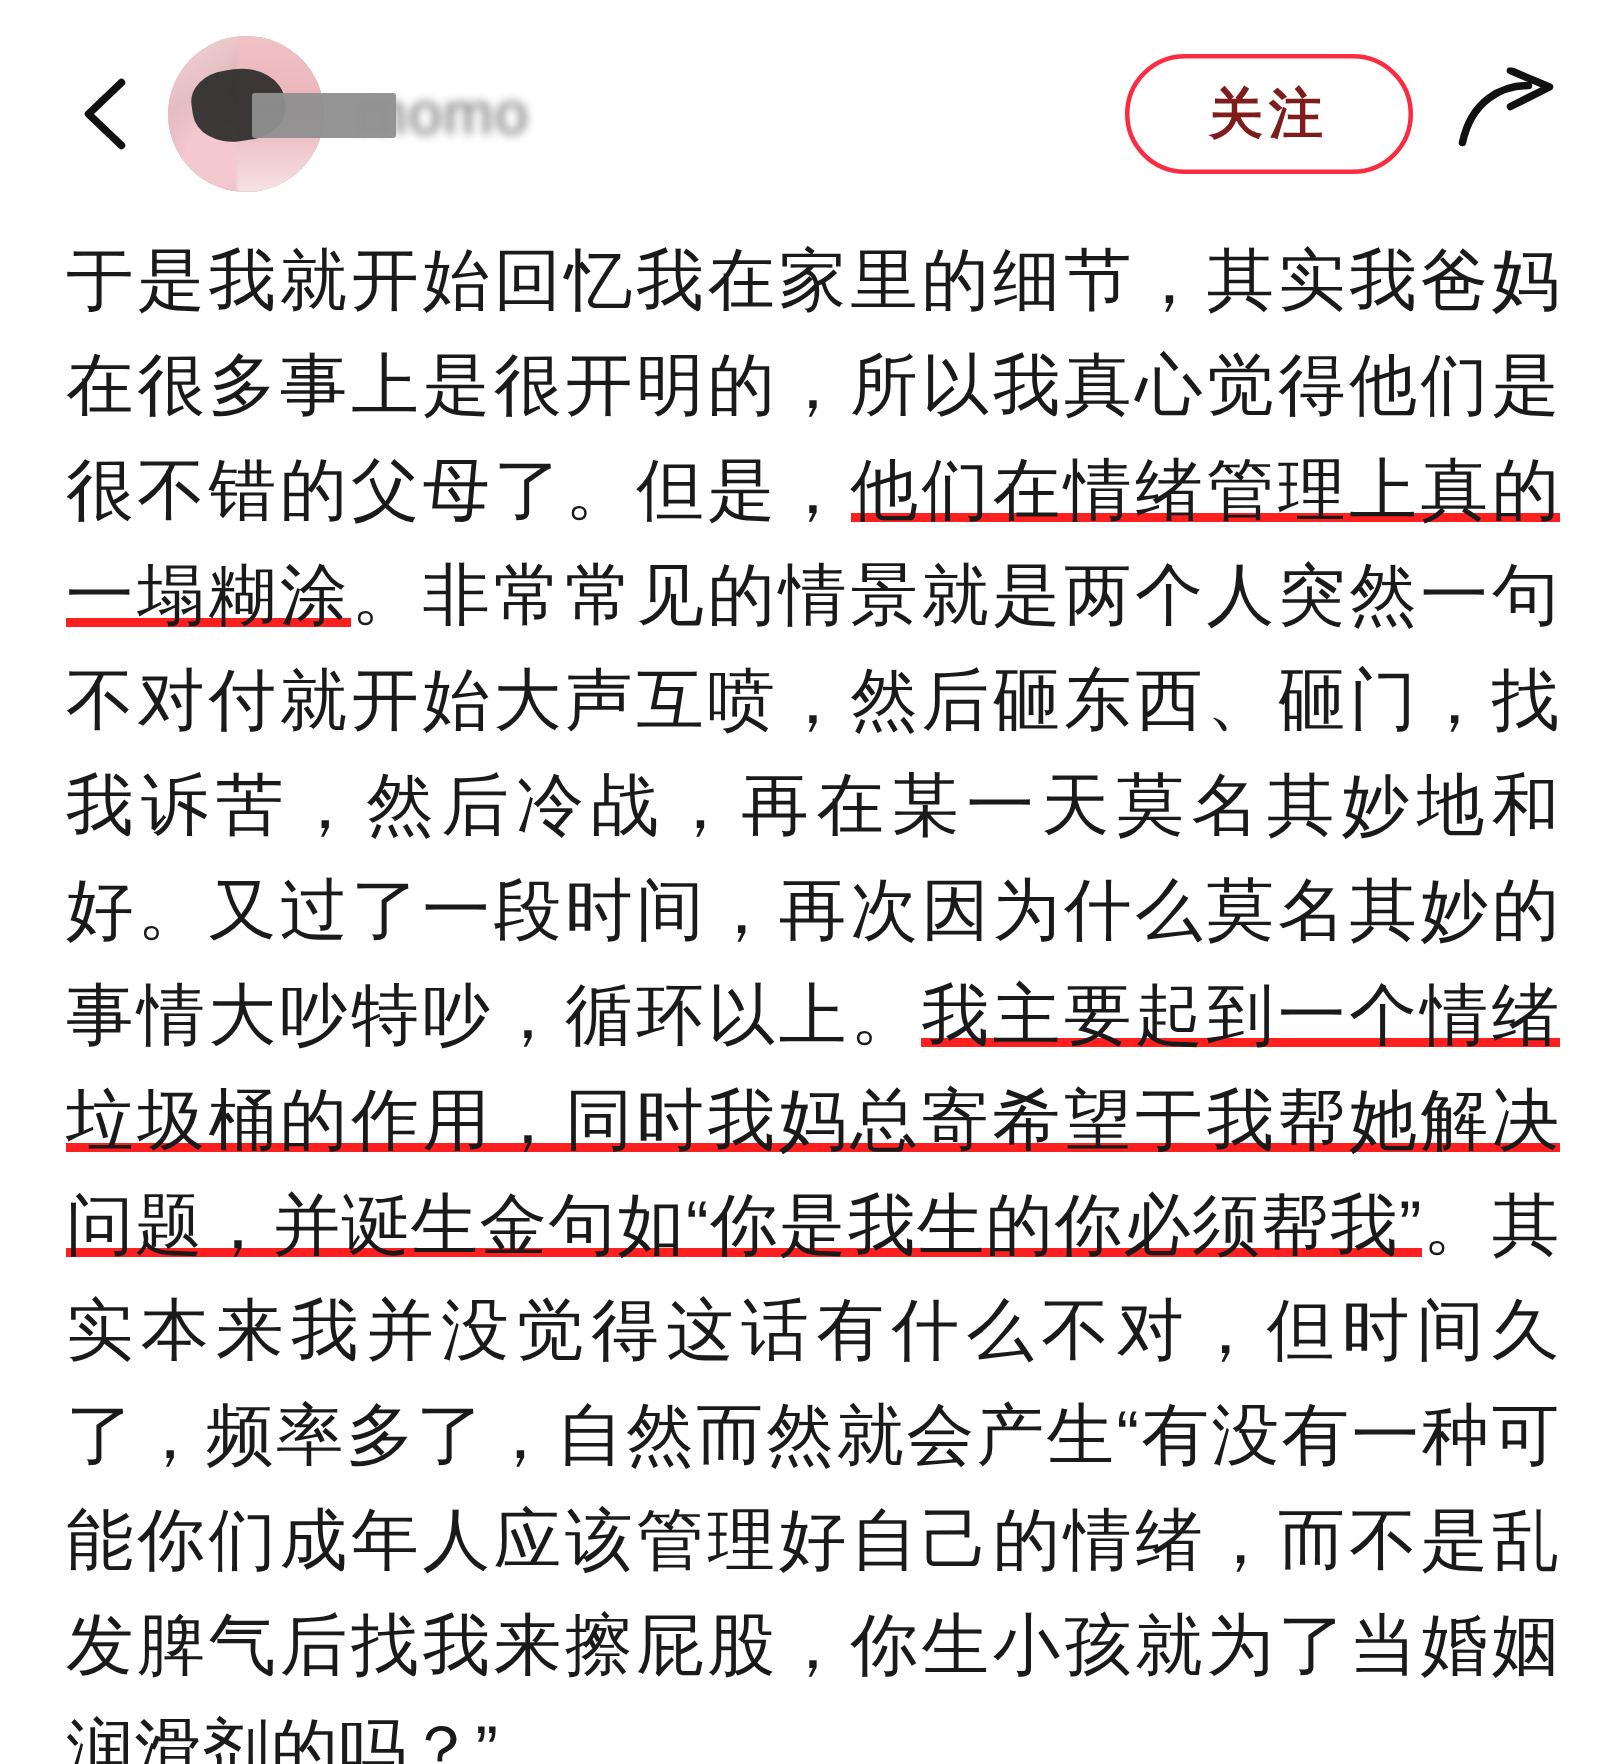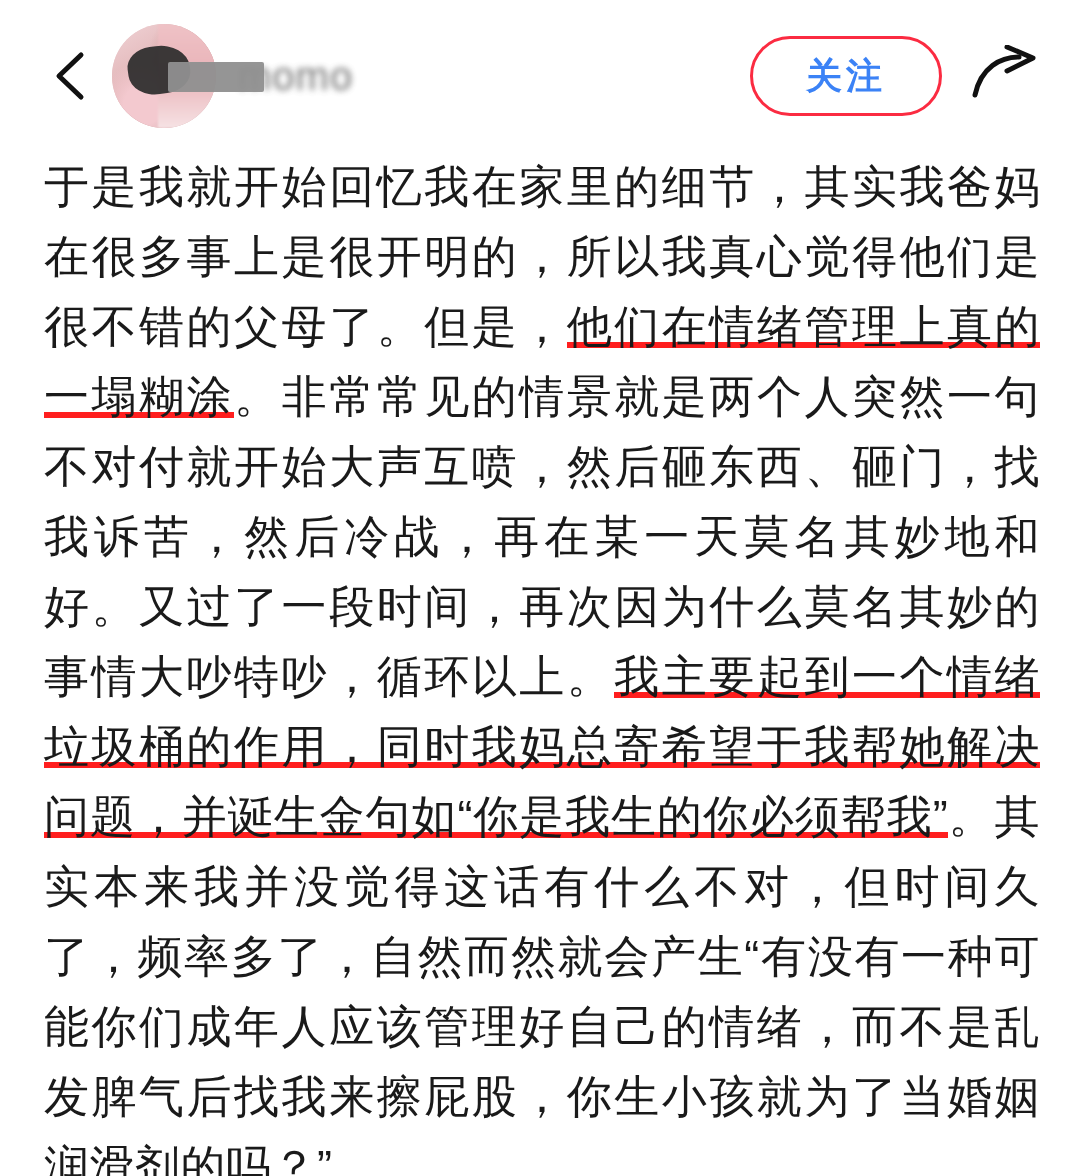--- a/index.html
+++ b/index.html
@@ -109,21 +109,21 @@
     border-radius: 2px;
   }
 
   .follow-btn {
     flex: 0 0 auto;
     width: 186px;
     height: 74px;
     border: 3px solid #fb2b41;
     border-radius: 40px;
     background: #ffffff;
-    color: #3b82f6;
+    color: #7f1d1d;
     font-size: 36px;
     font-weight: 700;
     display: flex;
     align-items: center;
     justify-content: center;
     cursor: pointer;
     letter-spacing: 4px;
   }
 
   .share-btn {

